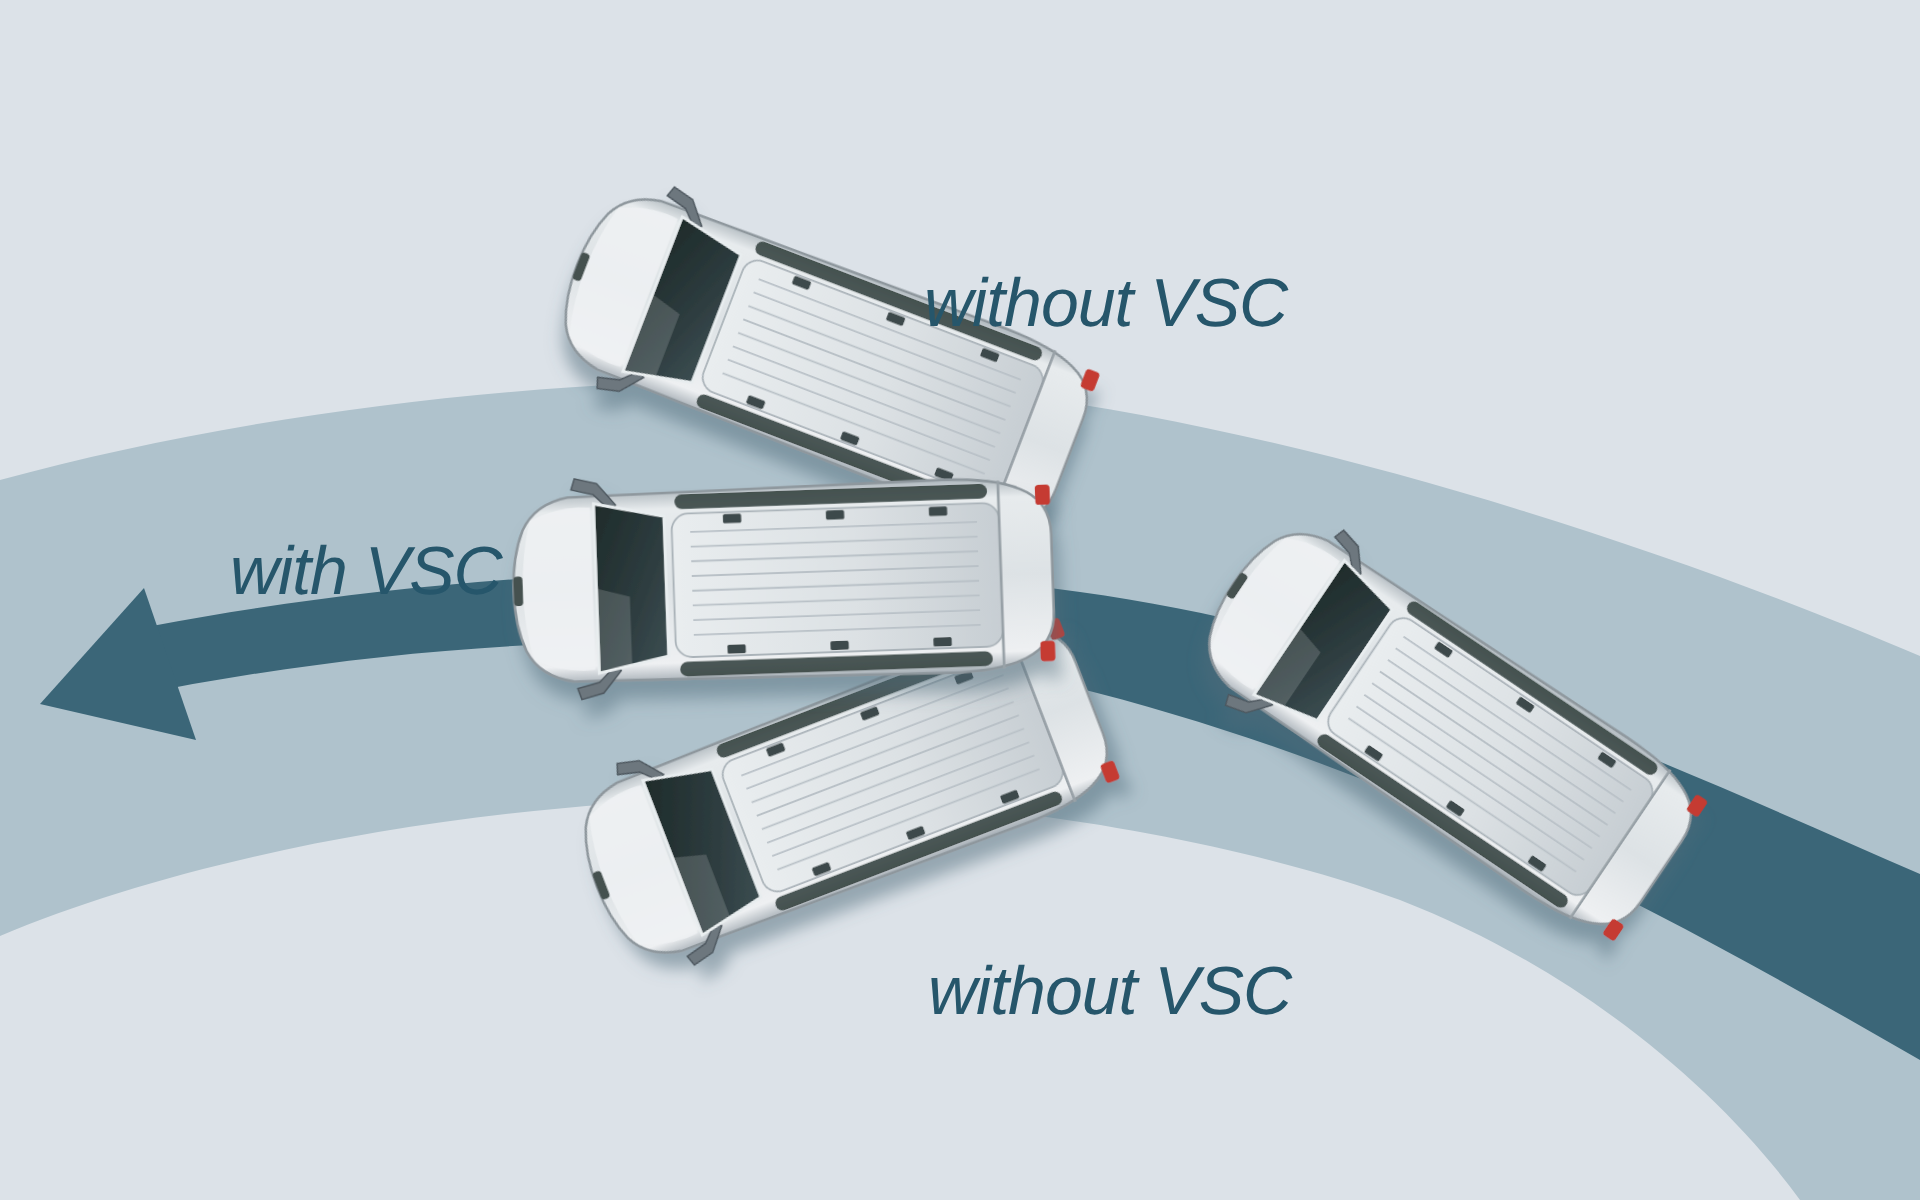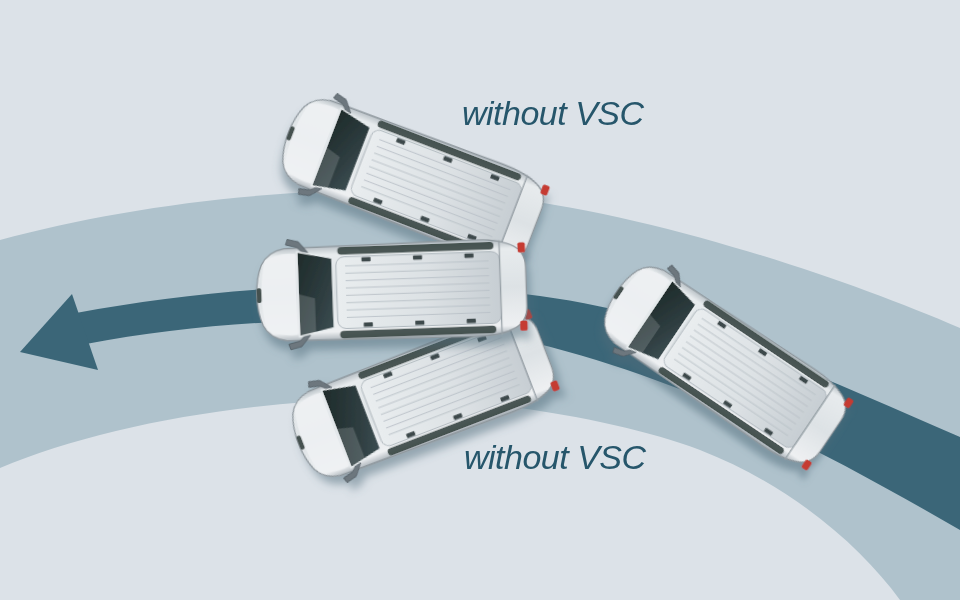--- a/index.html
+++ b/index.html
@@ -17,20 +17,21 @@
   .label{
     position:absolute;
     font-style:italic;
     font-weight:400;
     font-size:34px;
     line-height:1;
     letter-spacing:-0.5px;
     color:var(--c-label-text,#26566b);
     white-space:nowrap;
     user-select:none;
+    margin-top:39px;
   }
   
   .van-body{fill:url(#gBody);stroke:#8e979d;stroke-width:1.4;}
   .van-hood{fill:#eef1f3;opacity:.85;}
   .van-glass{fill:url(#gGlass);stroke:#e8edef;stroke-width:1.6;}
   .van-glass-shine{fill:#ffffff;opacity:.16;}
   .van-strip{fill:#33413f;opacity:.88;}
   .van-roof{fill:url(#gRoof);stroke:#aab3b9;stroke-width:1;}
   .van-ribs{stroke:#b9c1c7;stroke-width:1;fill:none;}
   .van-mount{fill:#3e4a4c;}
@@ -117,15 +118,16 @@
       <use href="#van"></use>
     </g>
 
     <g filter="url(#vshadow)" transform="translate(392,291) rotate(-2) scale(0.92) translate(-150,-55)">
       <use href="#van"></use>
     </g>
   </svg>
 
   <div class="label" style="left:462px;top:96px;">without VSC</div>
 
+  <div class="label" style="left:115px;top:230px;">with VSC</div>
 
   <div class="label" style="left:464px;top:440px;">without VSC</div>
 </div>
 
 </body></html>

